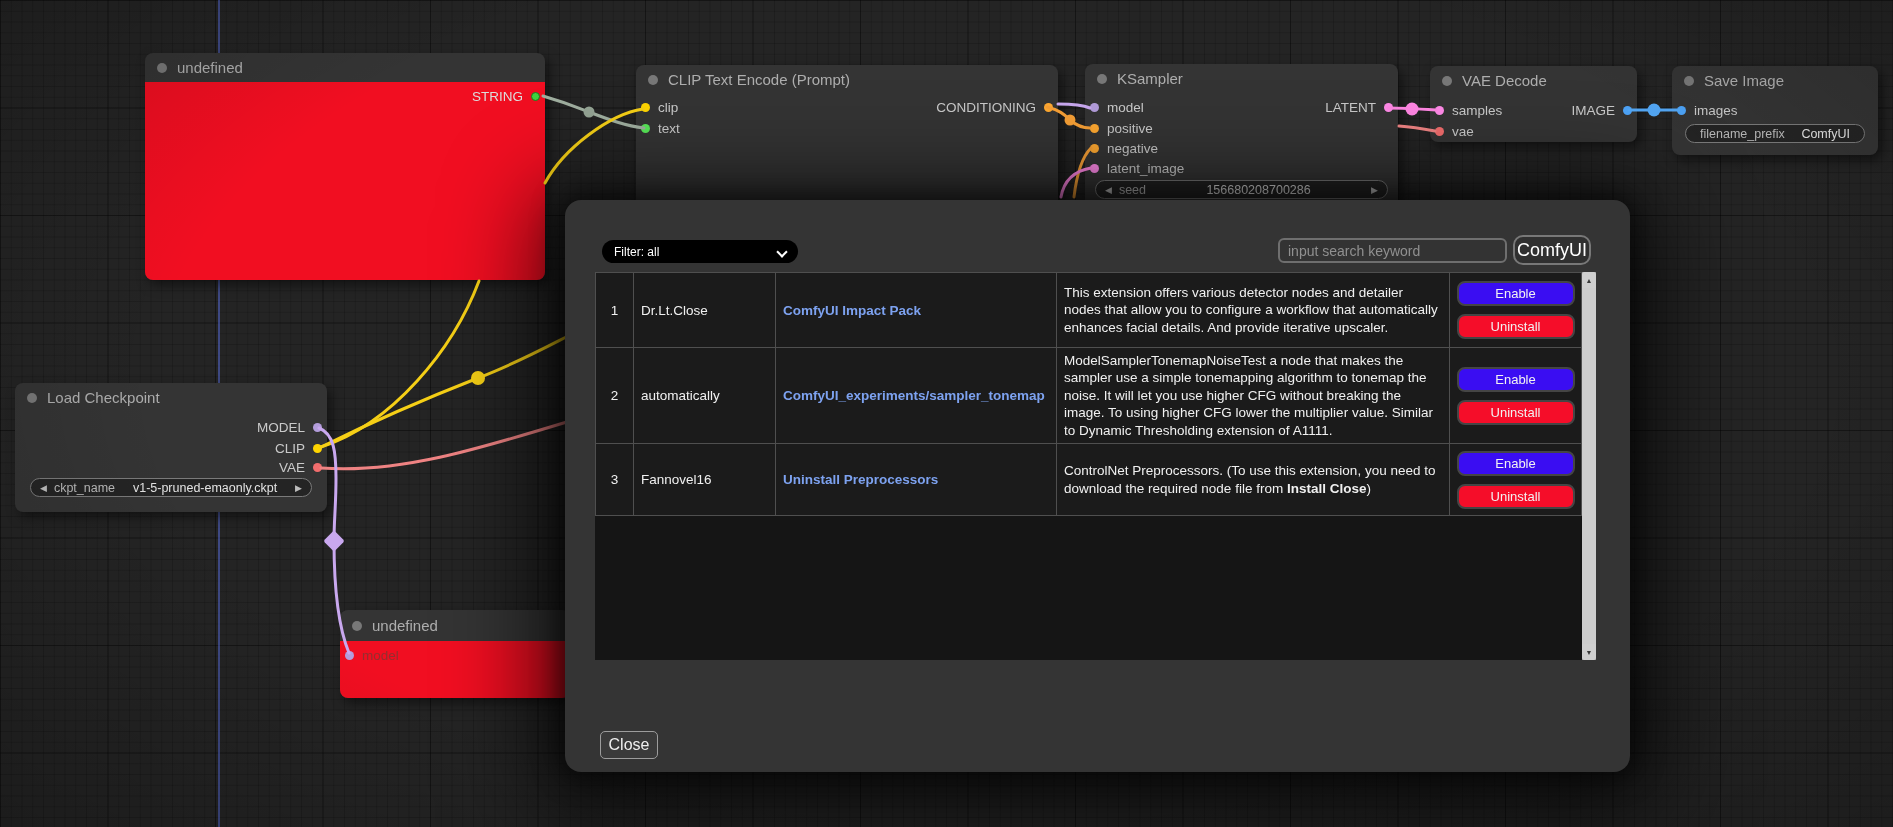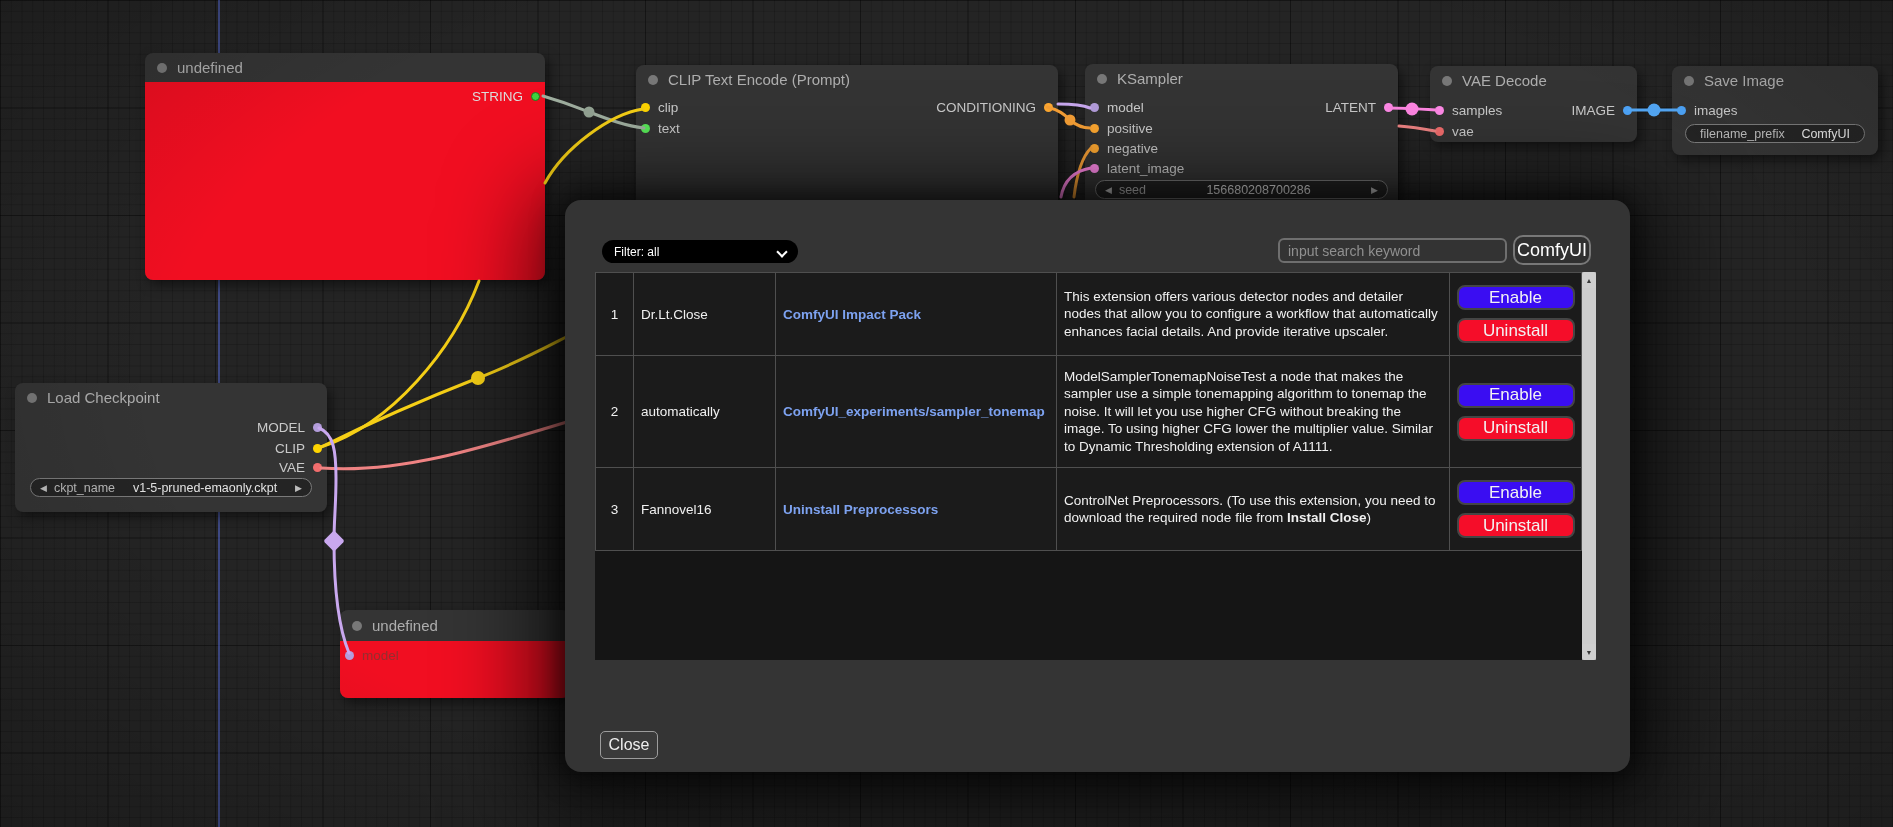--- a/index.html
+++ b/index.html
@@ -58,29 +58,29 @@
     background:#303030; border:2px solid #787878; border-radius:10px; color:#fff;
     font-size:18px; display:flex; align-items:center; justify-content:center; cursor:pointer; }
   .tbl-viewport { position:absolute; left:30px; top:72px; width:987px; height:388px;
     background:#151515; }
   table.ext { border-collapse:collapse; table-layout:fixed; width:986px; }
   table.ext col.c-id{width:38px} table.ext col.c-au{width:142px}
   table.ext col.c-nm{width:281px} table.ext col.c-de{width:393px} table.ext col.c-in{width:132px}
   table.ext th { background:#050505; color:#fff; font-size:13.5px; font-weight:bold;
     height:19px; border:1px solid #6e6e6e; padding:0; }
   table.ext td { background:#1b1b1b; border:1px solid #4f4f4f; color:#f0f0f0;
-    font-size:13.5px; vertical-align:middle; padding:12px 7px; }
+    font-size:13.5px; vertical-align:middle; padding:4px 7px; }
   td.c-id { text-align:center; }
   td.c-de { vertical-align:top; padding:2px 4px; line-height:17.4px; }
   td.c-de b { font-weight:bold; }
   a.ext-link { color:#7da2f0; font-weight:bold; text-decoration:none; }
   td.c-in { padding:0; }
   .btn-stack { display:flex; flex-direction:column; align-items:center; gap:8px; }
   .pill-btn { width:118px; height:25px; border-radius:8px; border:2px solid #454545;
-    color:#f2f2f2; font-size:17px; display:flex; align-items:center; justify-content:center;
+    color:#f2f2f2; font-size:13px; display:flex; align-items:center; justify-content:center;
     cursor:pointer; }
   .btn-enable { background:#3a0df2; }
   .btn-uninstall { background:#f50d29; }
   .scrollbar { position:absolute; left:1017px; top:72px; width:14px; height:388px; background:#8f8f8f; }
   .sb-arrow { position:absolute; left:0; width:14px; height:16px; background:#cfcfcf;
     display:flex; align-items:center; justify-content:center; font-size:7px; color:#3a3a3a; }
   .sb-up { top:0; border-radius:2px 2px 0 0; }
   .sb-down { bottom:0; border-radius:0 0 2px 2px; }
   .sb-thumb { position:absolute; left:0; top:16px; width:14px; height:356px; background:#cdcdcd; }
   .close-btn { position:absolute; left:35px; top:531px; width:58px; height:28px;

